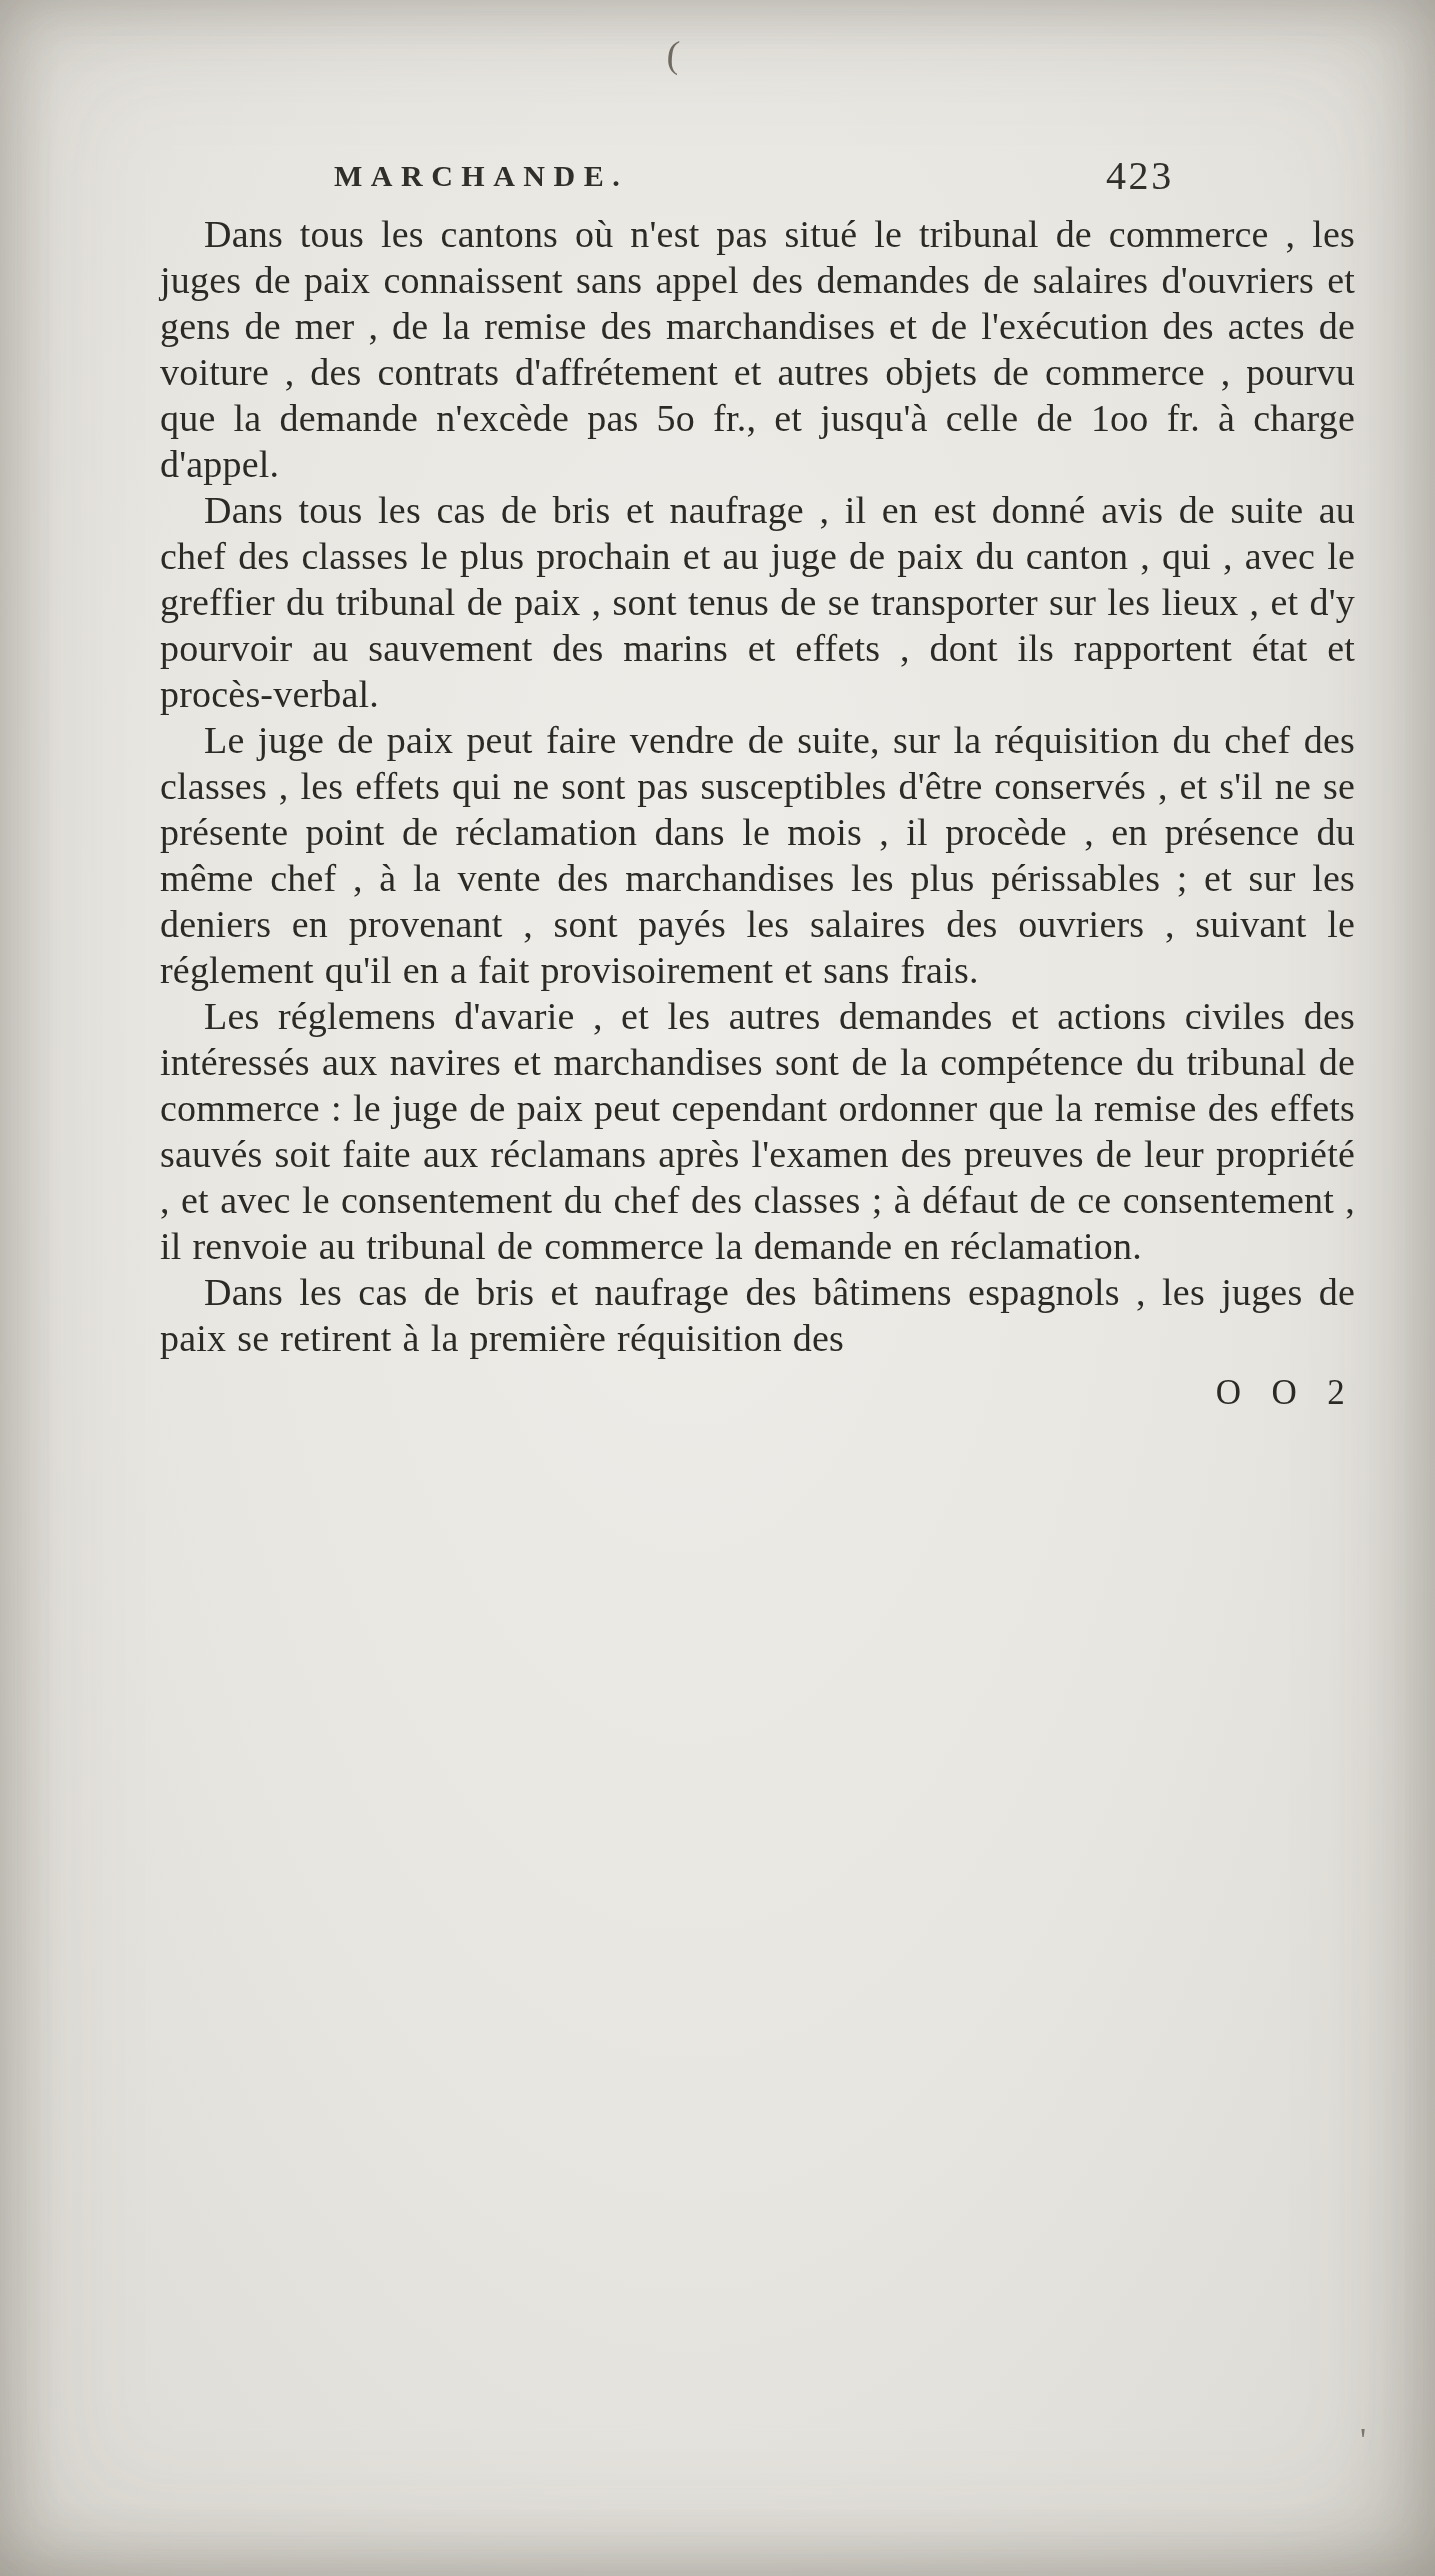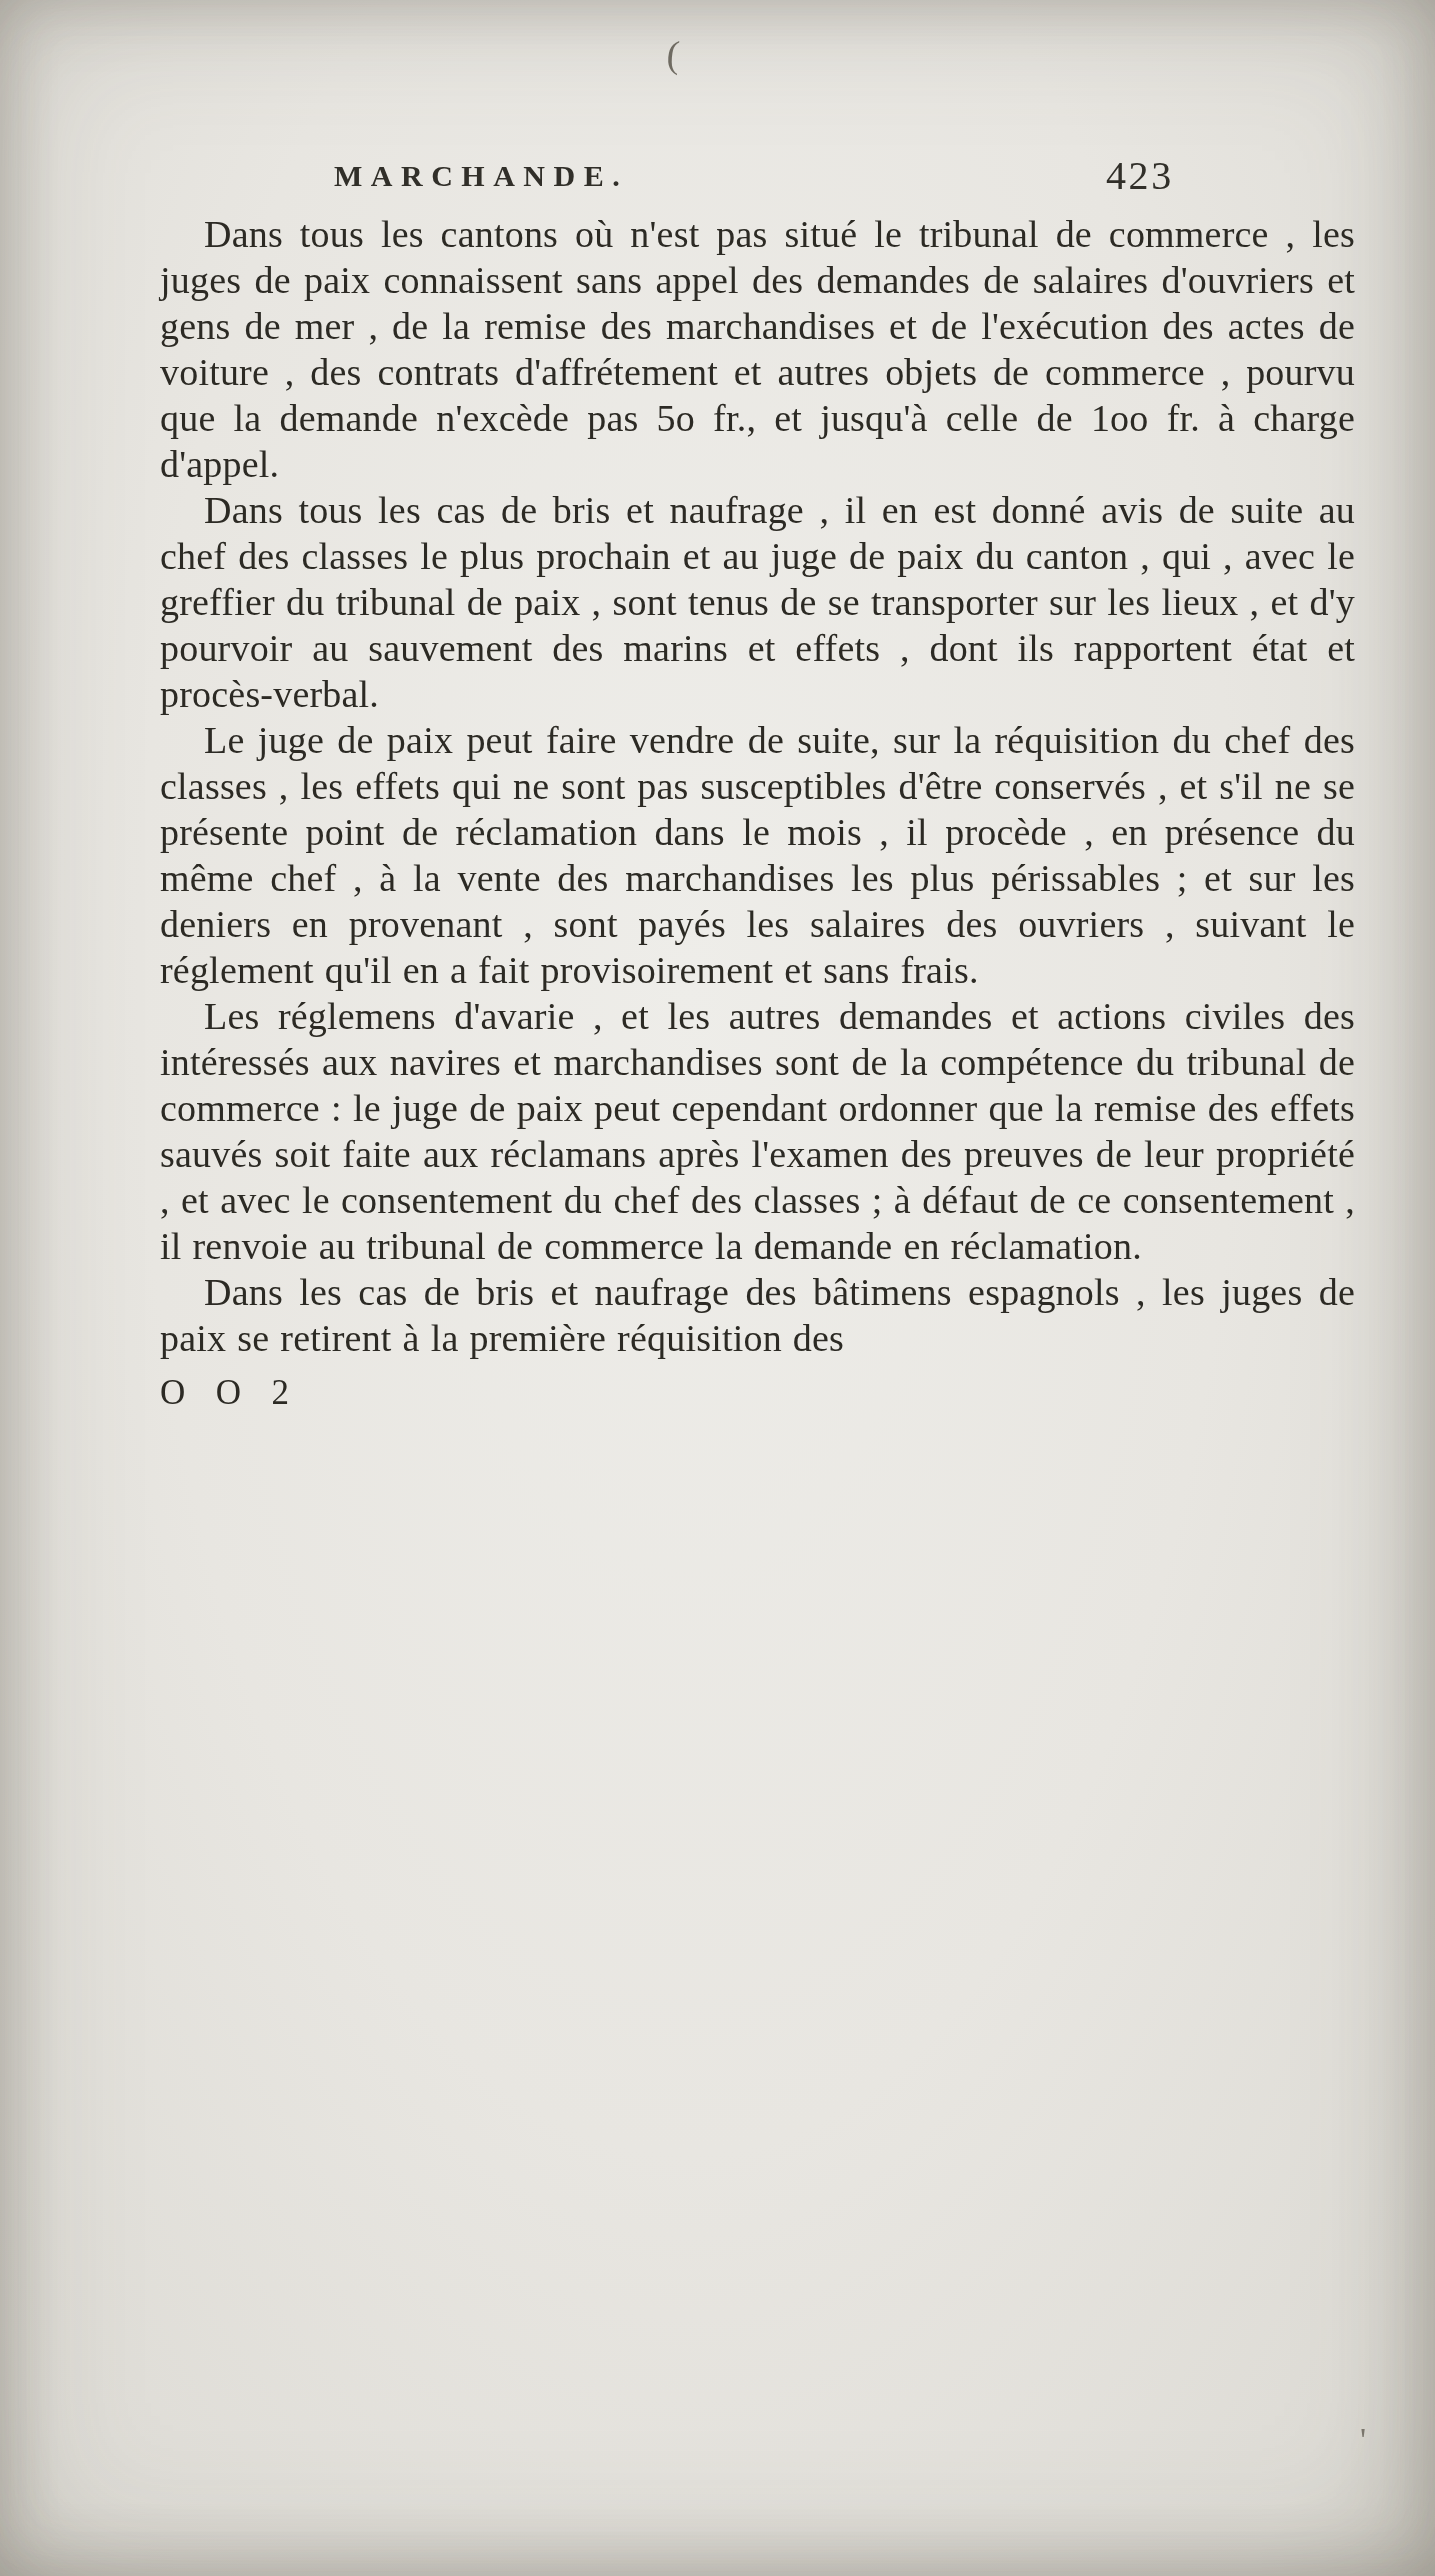--- a/index.html
+++ b/index.html
@@ -77,21 +77,21 @@
     word-spacing: 1.3px;
     color: #2c2a24;
   }
   .text-block p {
     margin: 0;
     text-indent: 44px;
     hyphens: auto;
   }
   .signature {
     margin-top: 8.5px;
-    text-align: left;
+    text-align: right;
     text-indent: 0;
     font-size: 35px;
     letter-spacing: 10.2px;
     color: #2c2a24;
   }
 </style>
 </head>
 <body>
 
 <div class="page">

